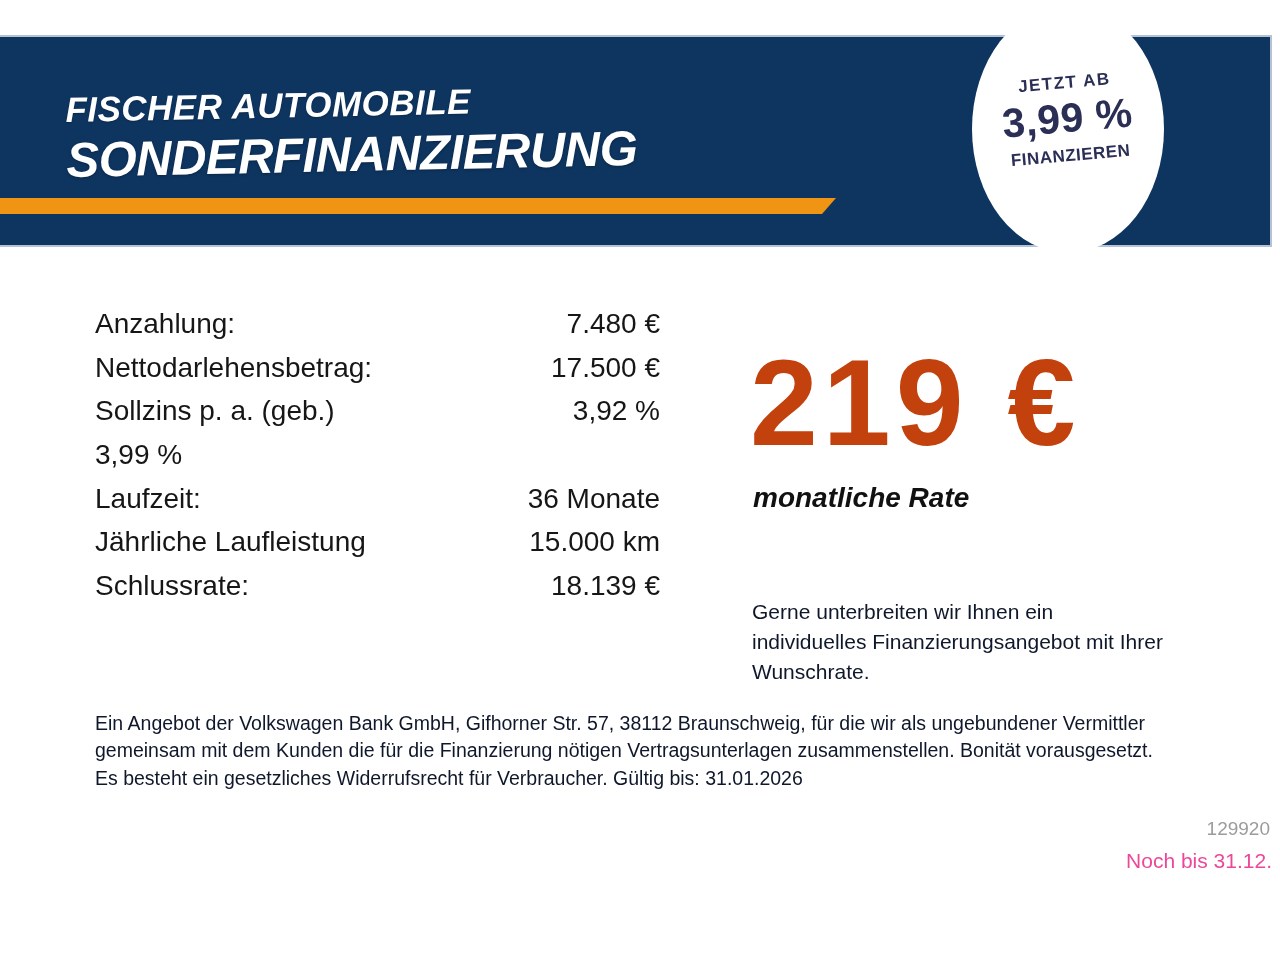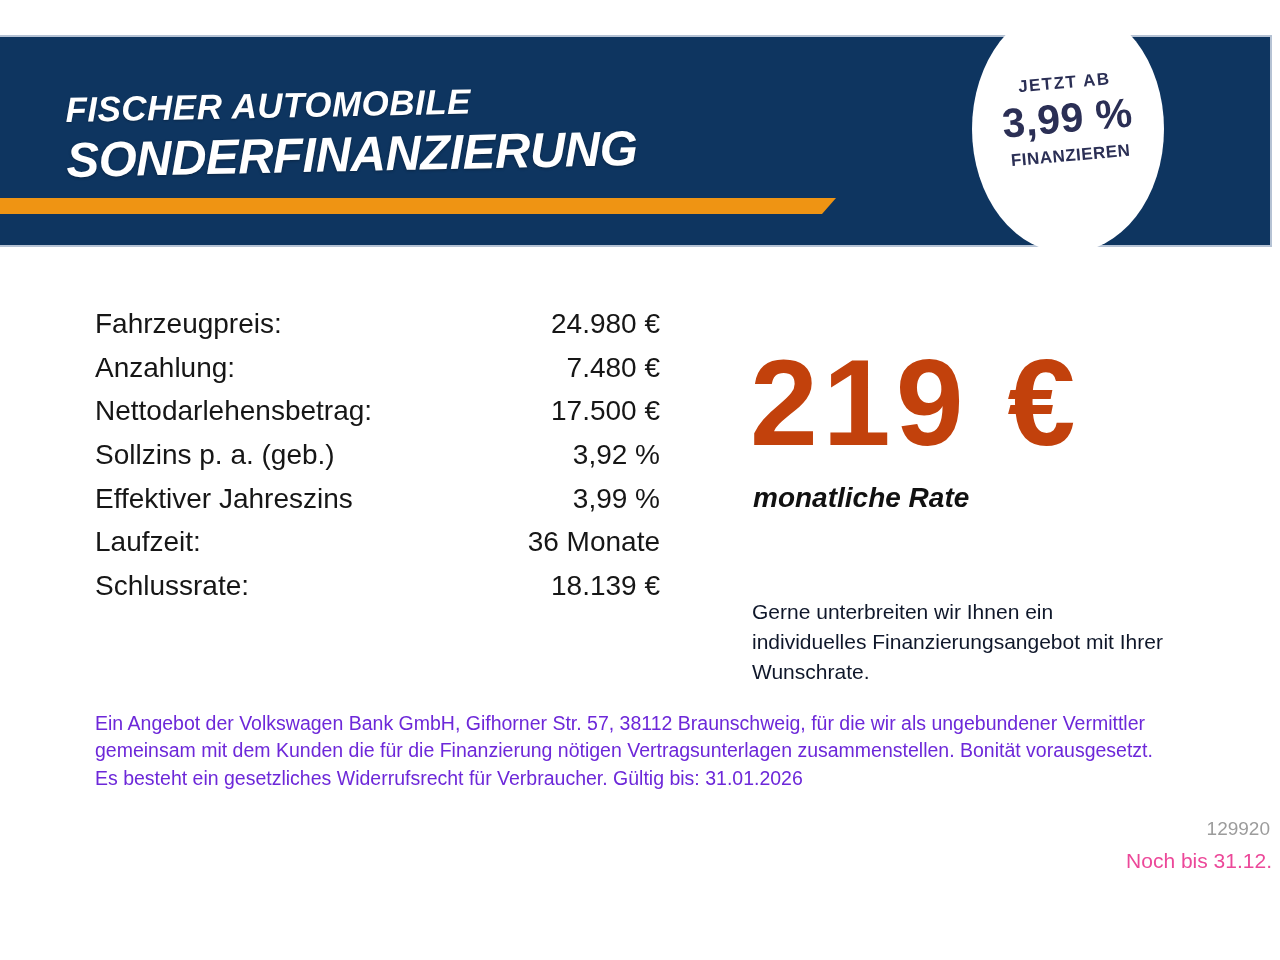--- a/index.html
+++ b/index.html
@@ -59,21 +59,21 @@
   .rate-caption{
     position:absolute;left:753px;top:482px;font-size:28px;font-weight:700;color:#111;z-index:1;font-style:italic;
   }
   .rate-note{
     position:absolute;left:752px;top:597px;width:420px;font-size:21px;line-height:1.42;
     color:#0f172a;z-index:1;
   }
   
   .legal{
     position:absolute;left:95px;top:710px;width:1072px;font-size:19.5px;line-height:1.4;
-    color:#6d28d9;z-index:1;
+    color:#0f172a;z-index:1;
   }
   
   .footer-id{
     position:absolute;right:10px;top:818px;font-size:19px;color:#9c9c9c;text-align:right;z-index:1;
   }
   .footer-deadline{
     position:absolute;right:8px;top:849px;font-size:21px;color:#ec4899;text-align:right;z-index:1;
   }
 </style>
 </head>
@@ -93,50 +93,49 @@
   <div class="badge">
     <div class="badge-inner">
       <div class="badge-top">JETZT AB</div>
       <div class="badge-rate">3,99 %</div>
       <div class="badge-bottom">FINANZIEREN</div>
     </div>
   </div>
 
   <div class="fin-table">
 
-      <div class="fin-row">
-        <span class="fin-label">Fahrzeugpreis:</span>
-        <span class="fin-value">24.980 €</span>
-      </div>
 
       <div class="fin-row">
         <span class="fin-label">Anzahlung:</span>
         <span class="fin-value">7.480 €</span>
       </div>
 
       <div class="fin-row">
         <span class="fin-label">Nettodarlehensbetrag:</span>
         <span class="fin-value">17.500 €</span>
       </div>
 
       <div class="fin-row">
         <span class="fin-label">Sollzins p. a. (geb.)</span>
         <span class="fin-value">3,92 %</span>
       </div>
 
       <div class="fin-row">
-        <span class="fin-label">Effektiver Jahreszins</span>
         <span class="fin-value">3,99 %</span>
       </div>
 
       <div class="fin-row">
         <span class="fin-label">Laufzeit:</span>
         <span class="fin-value">36 Monate</span>
       </div>
 
+      <div class="fin-row">
+        <span class="fin-label">Jährliche Laufleistung</span>
+        <span class="fin-value">15.000 km</span>
+      </div>
 
       <div class="fin-row">
         <span class="fin-label">Schlussrate:</span>
         <span class="fin-value">18.139 €</span>
       </div>
 
     </div>
 
   <div class="rate-amount">219 €</div>
   <div class="rate-caption">monatliche Rate</div>

